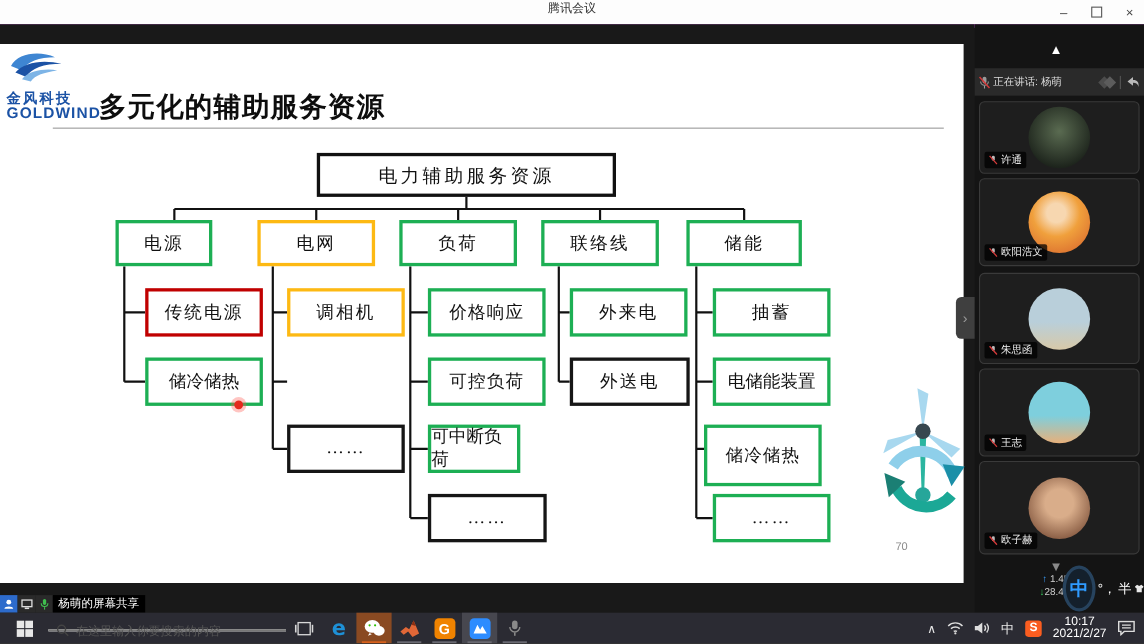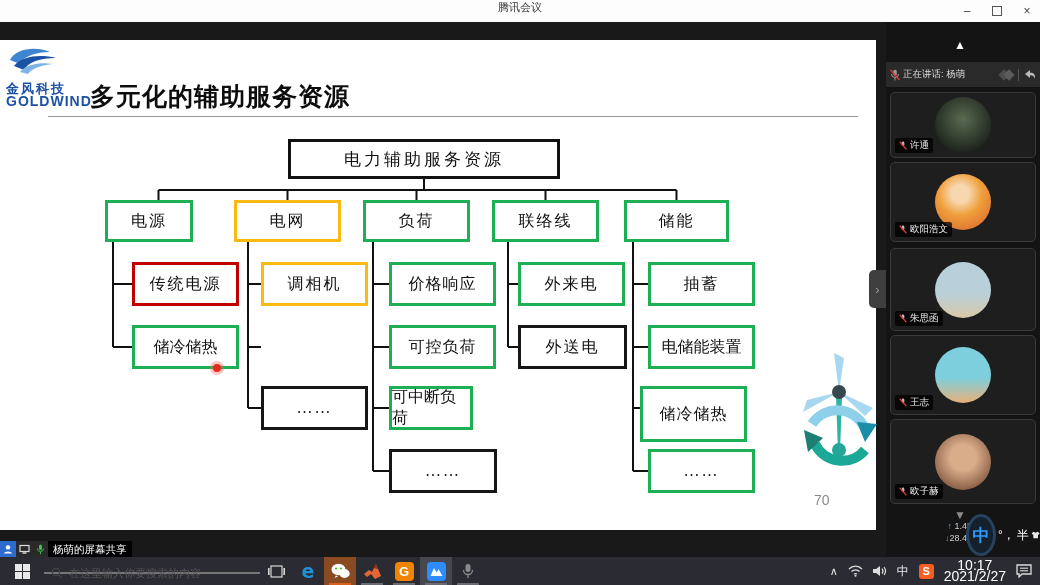--- a/index.html
+++ b/index.html
@@ -28,21 +28,21 @@
   .node{position:absolute;display:flex;align-items:center;justify-content:center;background:#fff;
         font-family:"Liberation Serif","DejaVu Serif",serif;font-size:16px;color:#111;
         letter-spacing:2px;box-sizing:border-box;}
   .node.root{border:3px solid #111;font-size:17px;letter-spacing:3px;}
   .b-green{border:3px solid #1daf54;}
   .b-yellow{border:3px solid #fdb913;}
   .b-red{border:3px solid #c00000;}
   .b-black{border:3px solid #161616;}
   .laser-dot{position:absolute;left:213px;top:324px;width:8px;height:8px;border-radius:50%;
              background:#e42a1e;box-shadow:0 0 0 3px rgba(255,90,80,.35);}
-  .page-num{position:absolute;left:814px;top:452px;font-size:14px;color:#8a8a8a;}
+  .page-num{position:absolute;left:814px;top:452px;font-size:10px;color:#8a8a8a;}
   .turbine{position:absolute;left:795px;top:310px;}
   
   .share-banner{position:absolute;left:0;top:519px;height:16px;display:flex;align-items:center;}
   .sb-tile{width:16px;height:16px;display:flex;align-items:center;justify-content:center;}
   .sb-blue{background:#2d6bcc;}
   .sb-dark{background:#2a2a2a;}
   .sb-label{background:#000;color:#fff;font-size:10.5px;padding:1px 5px;height:14px;line-height:14px;}
   
   .sidebar{position:absolute;left:886px;top:22px;width:154px;height:535px;background:#141414;}
   .tri-up{position:absolute;left:68px;top:16px;color:#fff;font-size:12px;cursor:pointer;}
@@ -89,21 +89,21 @@
   .underline{position:absolute;left:5px;bottom:0;width:22px;height:2px;background:#6a6a72;}
   .underline.orange{background:#d9611c;}
   .edge-e{color:#1e90d6;font-size:19px;font-weight:bold;font-family:"DejaVu Sans",sans-serif;}
   .gdoc{width:19px;height:19px;background:#f08300;border-radius:4px;color:#fff;font-size:13px;
         font-weight:bold;display:flex;align-items:center;justify-content:center;}
   .meet{width:19px;height:19px;background:#2d8cff;border-radius:4px;display:flex;align-items:center;justify-content:center;}
   .tray{margin-left:auto;display:flex;align-items:center;gap:10px;padding-right:8px;}
   .tray .t{color:#e8e8e8;font-size:11px;display:flex;align-items:center;justify-content:center;cursor:pointer;}
   .sogou{width:15px;height:15px;background:#fa5d20;border-radius:3px;color:#fff;font-weight:bold;
          font-size:11px;display:flex;align-items:center;justify-content:center;}
-  .clock{color:#fff;font-size:14px;line-height:11px;text-align:center;cursor:default;}
+  .clock{color:#fff;font-size:11px;line-height:11px;text-align:center;cursor:default;}
 </style>
 </head>
 <body>
 
 <div id="app">
 
   <div class="titlebar">
     <span class="title">腾讯会议</span>
     <div class="win-controls">
       <span class="wc">–</span>

